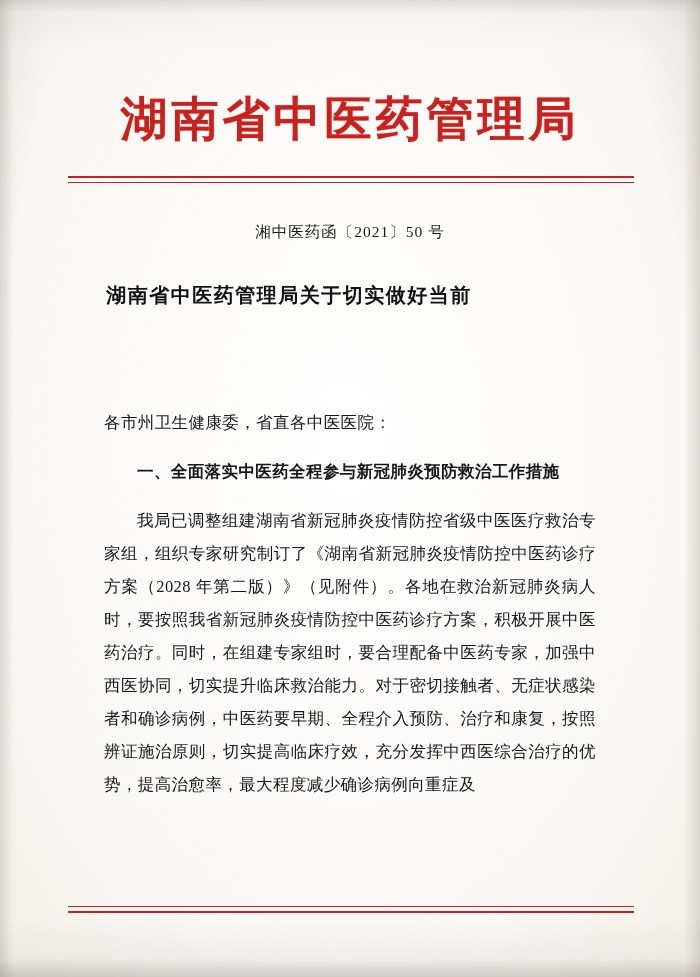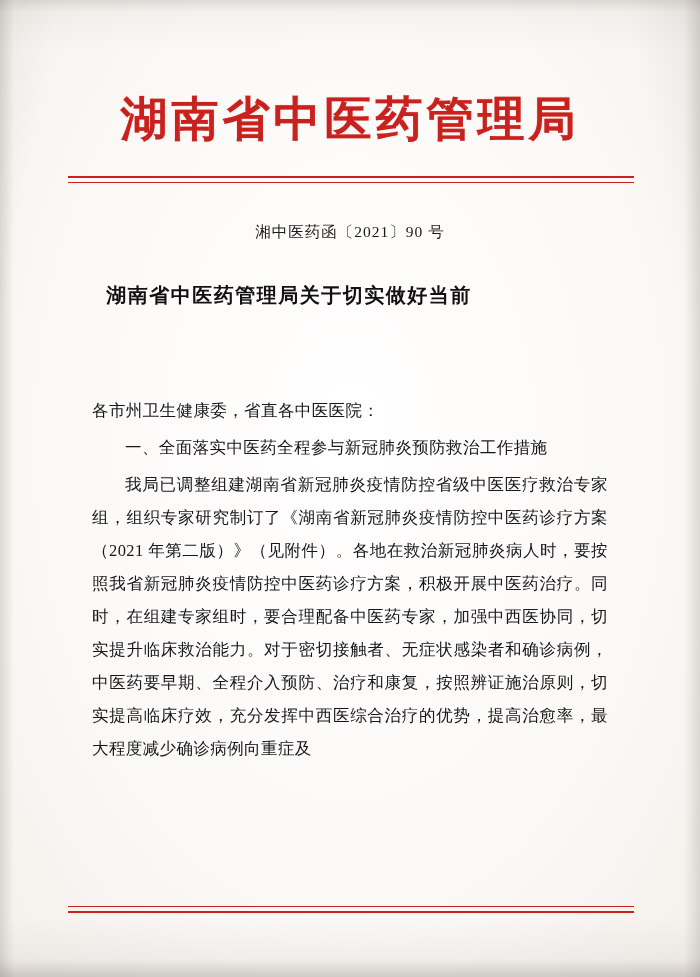--- a/index.html
+++ b/index.html
@@ -85,26 +85,26 @@
     top: 390px;
     left: 88px;
     width: 524px;
     font-size: 16.5px;
     line-height: 2.0;
     color: #15171a;
     text-align: justify;
     letter-spacing: 0.4px;
   }
   .body-text p {
-    margin: 4px;
+    margin: 16px;
   }
   .indent2 { text-indent: 2em; }
   .section-head {
     text-indent: 2em;
-    font-weight: normal;
+    font-weight: bold;
   }
   .rule-bottom {
     position: absolute;
     left: 68px;
     width: 566px;
     background: #c9211d;
   }
   .rule-bottom.b1 { top: 906px; height: 1px; }
   .rule-bottom.b2 { top: 911px; height: 2px; }
   .edge-left {
@@ -142,28 +142,28 @@
   <div class="edge-right"></div>
   <div class="edge-bottom"></div>
 
   <div class="content">
 
     <div class="doc-title">湖南省中医药管理局</div>
 
     <div class="rule-top r1"></div>
     <div class="rule-top r2"></div>
 
-    <div class="doc-number">湘中医药函〔2021〕90 号</div>
+    <div class="doc-number">湘中医药函〔2021〕50 号</div>
 
     <div class="subject">
       <div>湖南省中医药管理局关于切实做好当前</div>
     </div>
 
     <div class="body-text">
       <p>各市州卫生健康委，省直各中医医院：</p>
       <p class="section-head">一、全面落实中医药全程参与新冠肺炎预防救治工作措施</p>
-      <p class="indent2">我局已调整组建湖南省新冠肺炎疫情防控省级中医医疗救治专家组，组织专家研究制订了《湖南省新冠肺炎疫情防控中医药诊疗方案（2021 年第二版）》（见附件）。各地在救治新冠肺炎病人时，要按照我省新冠肺炎疫情防控中医药诊疗方案，积极开展中医药治疗。同时，在组建专家组时，要合理配备中医药专家，加强中西医协同，切实提升临床救治能力。对于密切接触者、无症状感染者和确诊病例，中医药要早期、全程介入预防、治疗和康复，按照辨证施治原则，切实提高临床疗效，充分发挥中西医综合治疗的优势，提高治愈率，最大程度减少确诊病例向重症及</p>
+      <p class="indent2">我局已调整组建湖南省新冠肺炎疫情防控省级中医医疗救治专家组，组织专家研究制订了《湖南省新冠肺炎疫情防控中医药诊疗方案（2028 年第二版）》（见附件）。各地在救治新冠肺炎病人时，要按照我省新冠肺炎疫情防控中医药诊疗方案，积极开展中医药治疗。同时，在组建专家组时，要合理配备中医药专家，加强中西医协同，切实提升临床救治能力。对于密切接触者、无症状感染者和确诊病例，中医药要早期、全程介入预防、治疗和康复，按照辨证施治原则，切实提高临床疗效，充分发挥中西医综合治疗的优势，提高治愈率，最大程度减少确诊病例向重症及</p>
     </div>
 
     <div class="rule-bottom b1"></div>
     <div class="rule-bottom b2"></div>
   </div>
 </div>
 
 </body></html>

